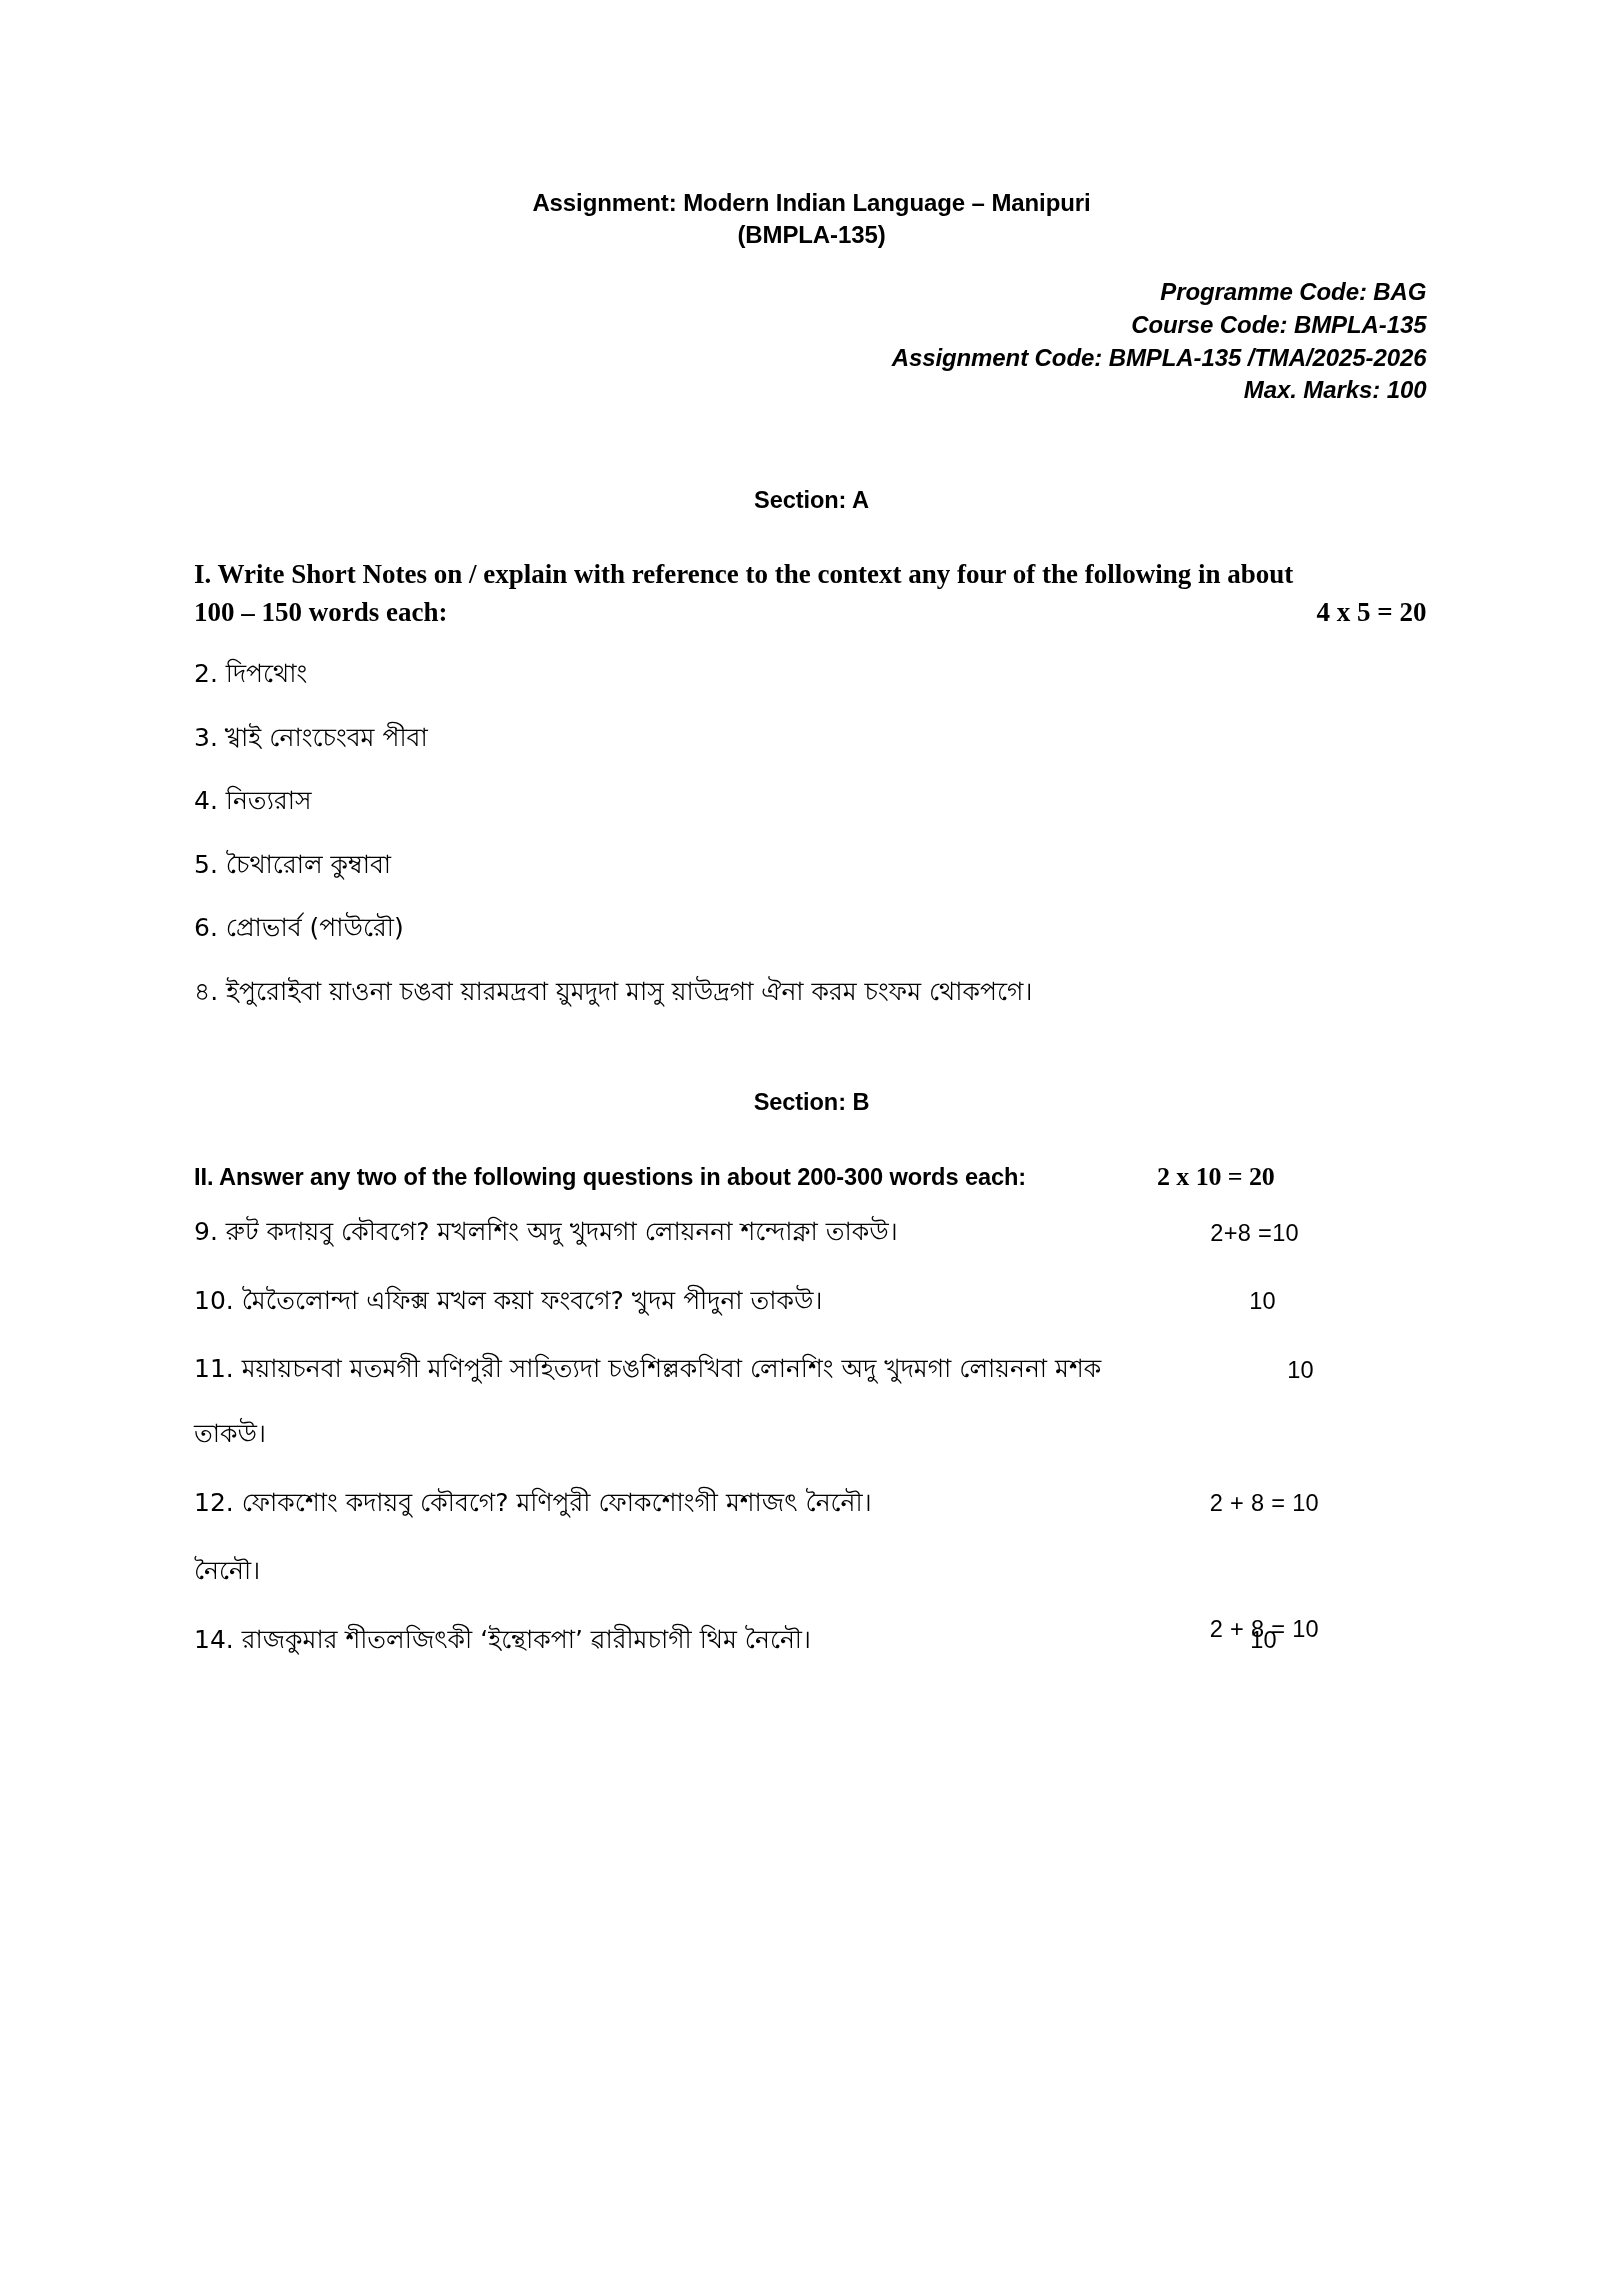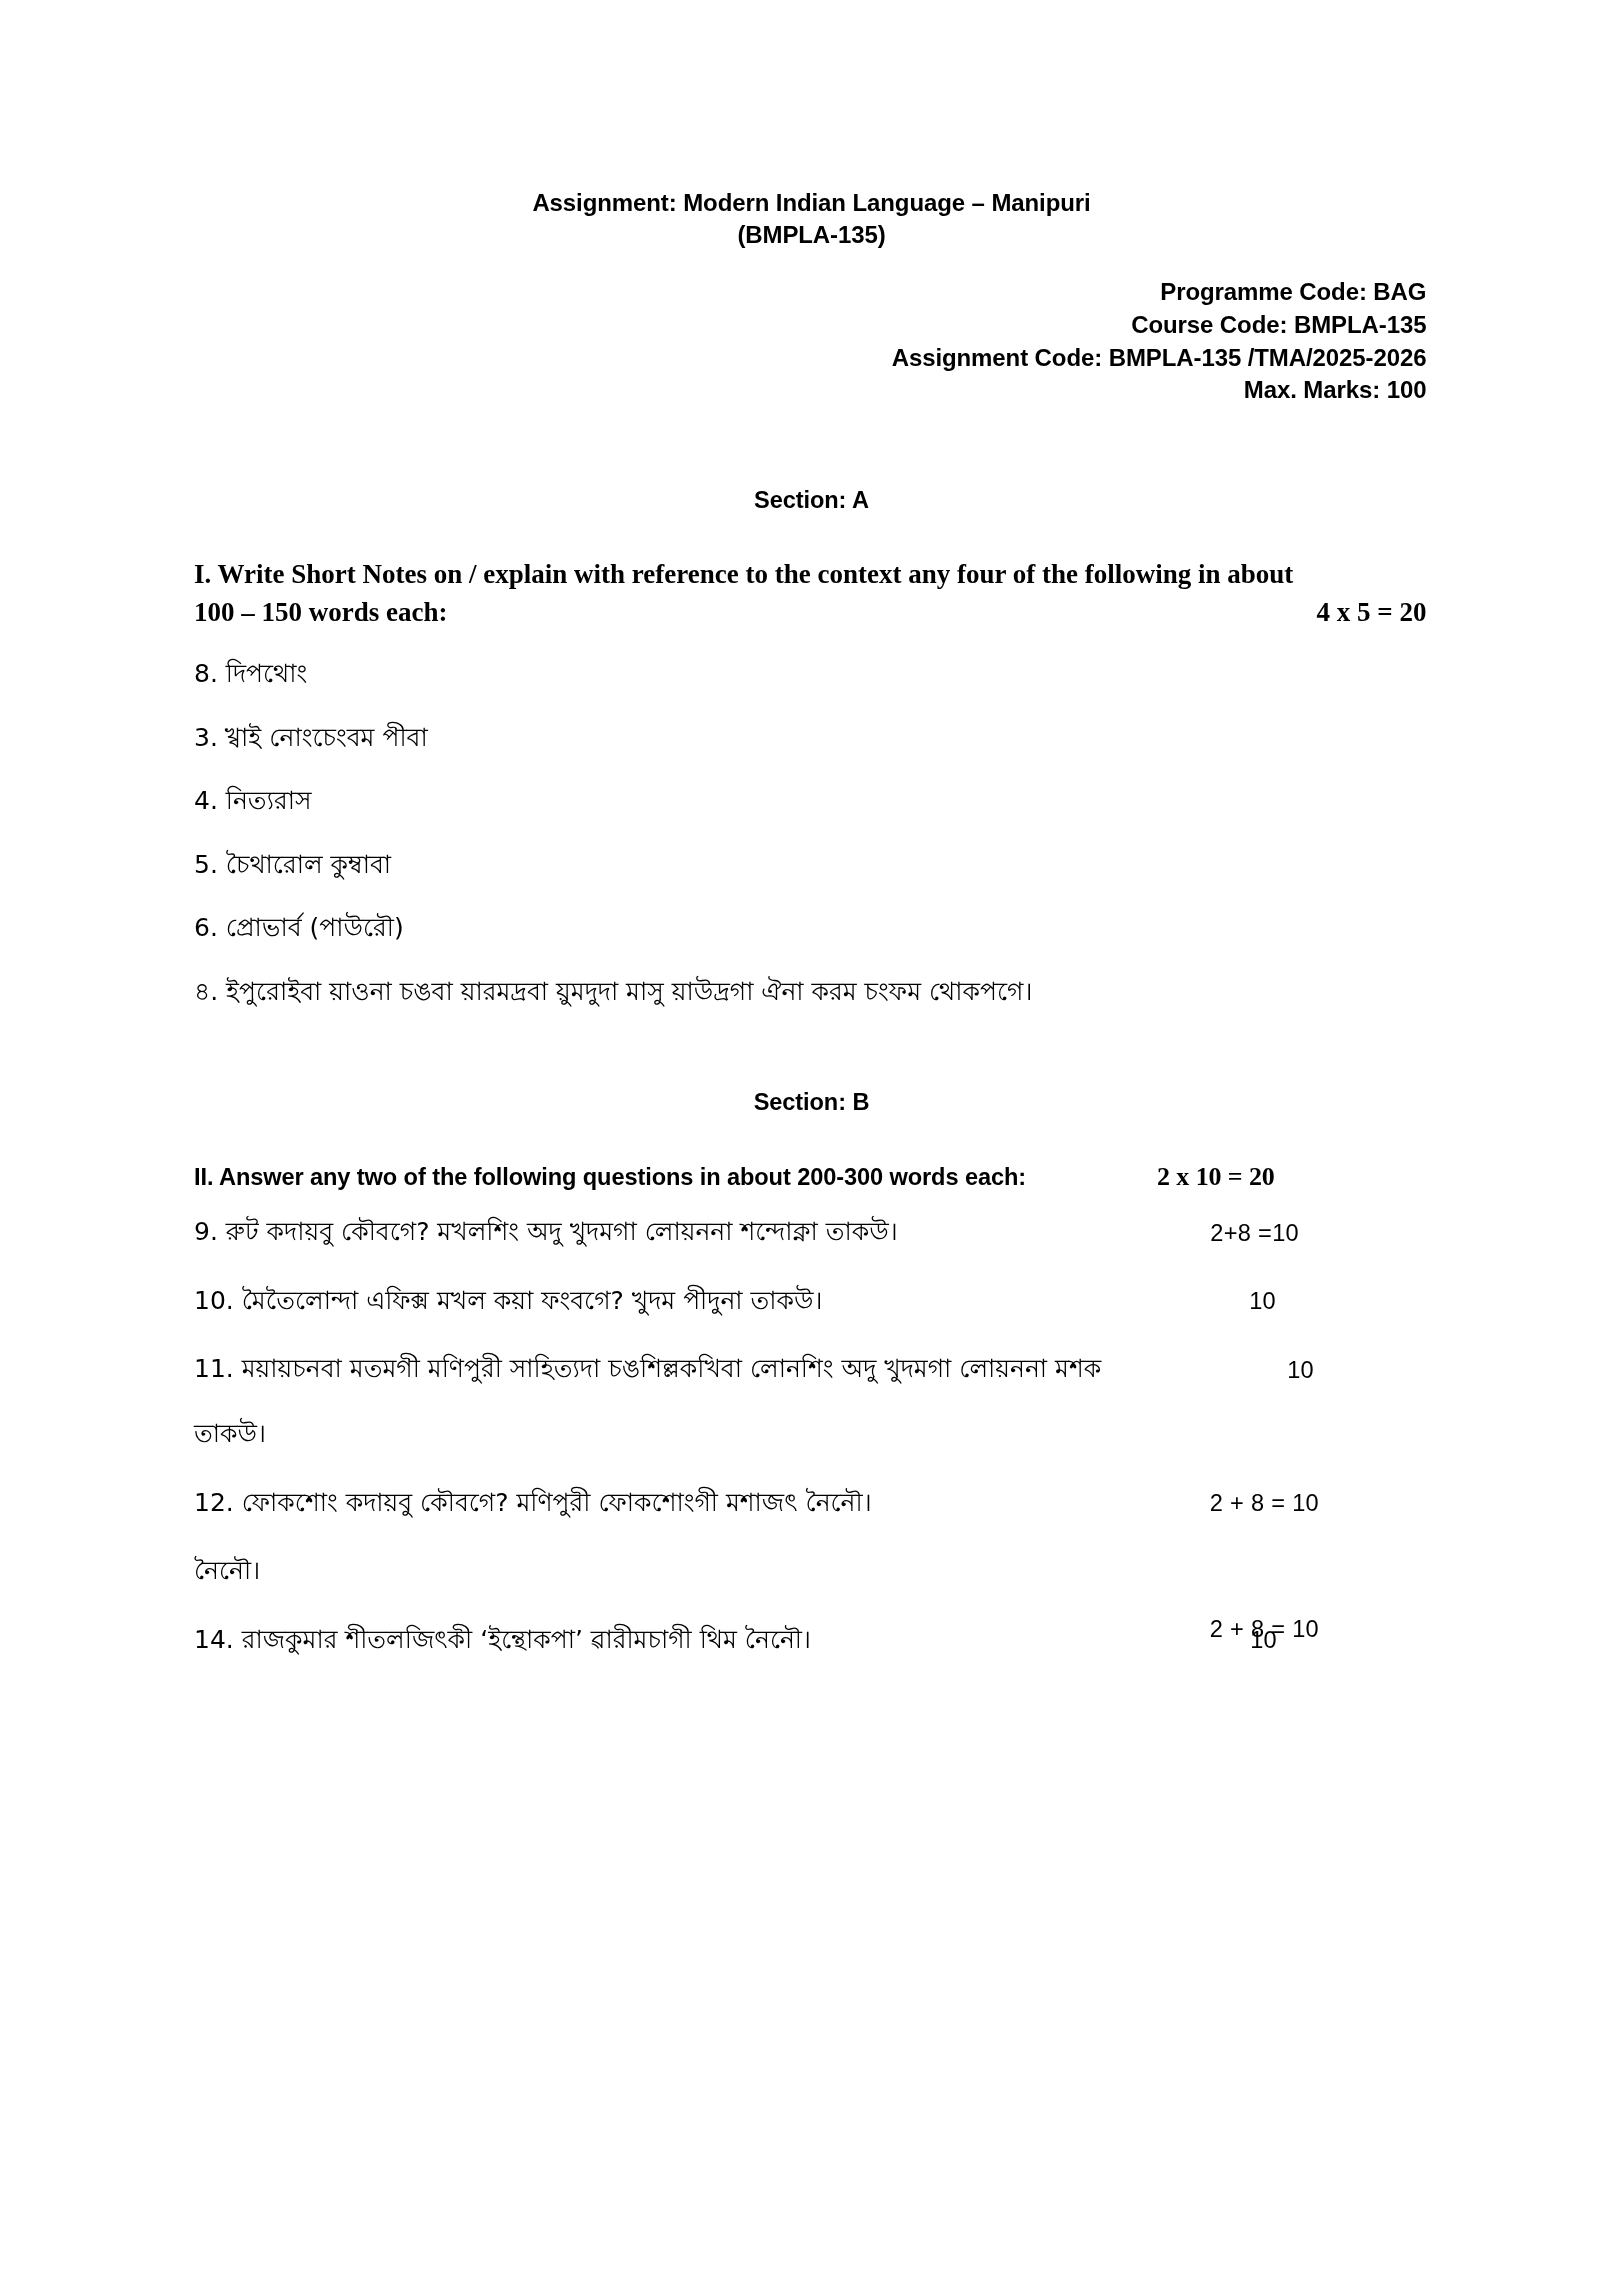--- a/index.html
+++ b/index.html
@@ -39,21 +39,21 @@
   .meta-block {
     margin-top: 26px;
     text-align: right;
     font-family: "Liberation Sans", sans-serif;
     font-weight: bold;
     font-size: 24px;
     line-height: 1.36;
     letter-spacing: -0.1px;
     padding-right: 2.6px;
   }
-  .meta-line { display: block; }
+  .meta-line { display: block; font-style: italic; }
 
   
   .section-heading {
     text-align: center;
     font-family: "Liberation Sans", sans-serif;
     font-weight: bold;
     font-size: 23.6px;
     letter-spacing: -0.1px;
   }
   #section-a-heading { margin-top: 80px; }
@@ -166,21 +166,21 @@
   <div class="section-heading" id="section-a-heading">Section: A</div>
 
   <div class="instruction-serif">
     <span class="inst-text">I. Write Short Notes on / explain with reference to the context any four of the following in about</span>
     <span class="inst-text">100 – 150 words each:</span>
     <span class="inst-marks">4 x 5 = 20</span>
   </div>
 
   <div class="qlist-a bn" id="section-a-questions">
       <div class="q-item">
-        <span class="q-line">8. দিপথোং</span>
+        <span class="q-line">2. দিপথোং</span>
       </div>
       <div class="q-item">
         <span class="q-line">3. খ্বাই নোংচেংবম পীবা</span>
       </div>
       <div class="q-item">
         <span class="q-line">4. নিত্যরাস</span>
       </div>
       <div class="q-item">
         <span class="q-line">5. চৈথারোল কুম্বাবা</span>
       </div>

